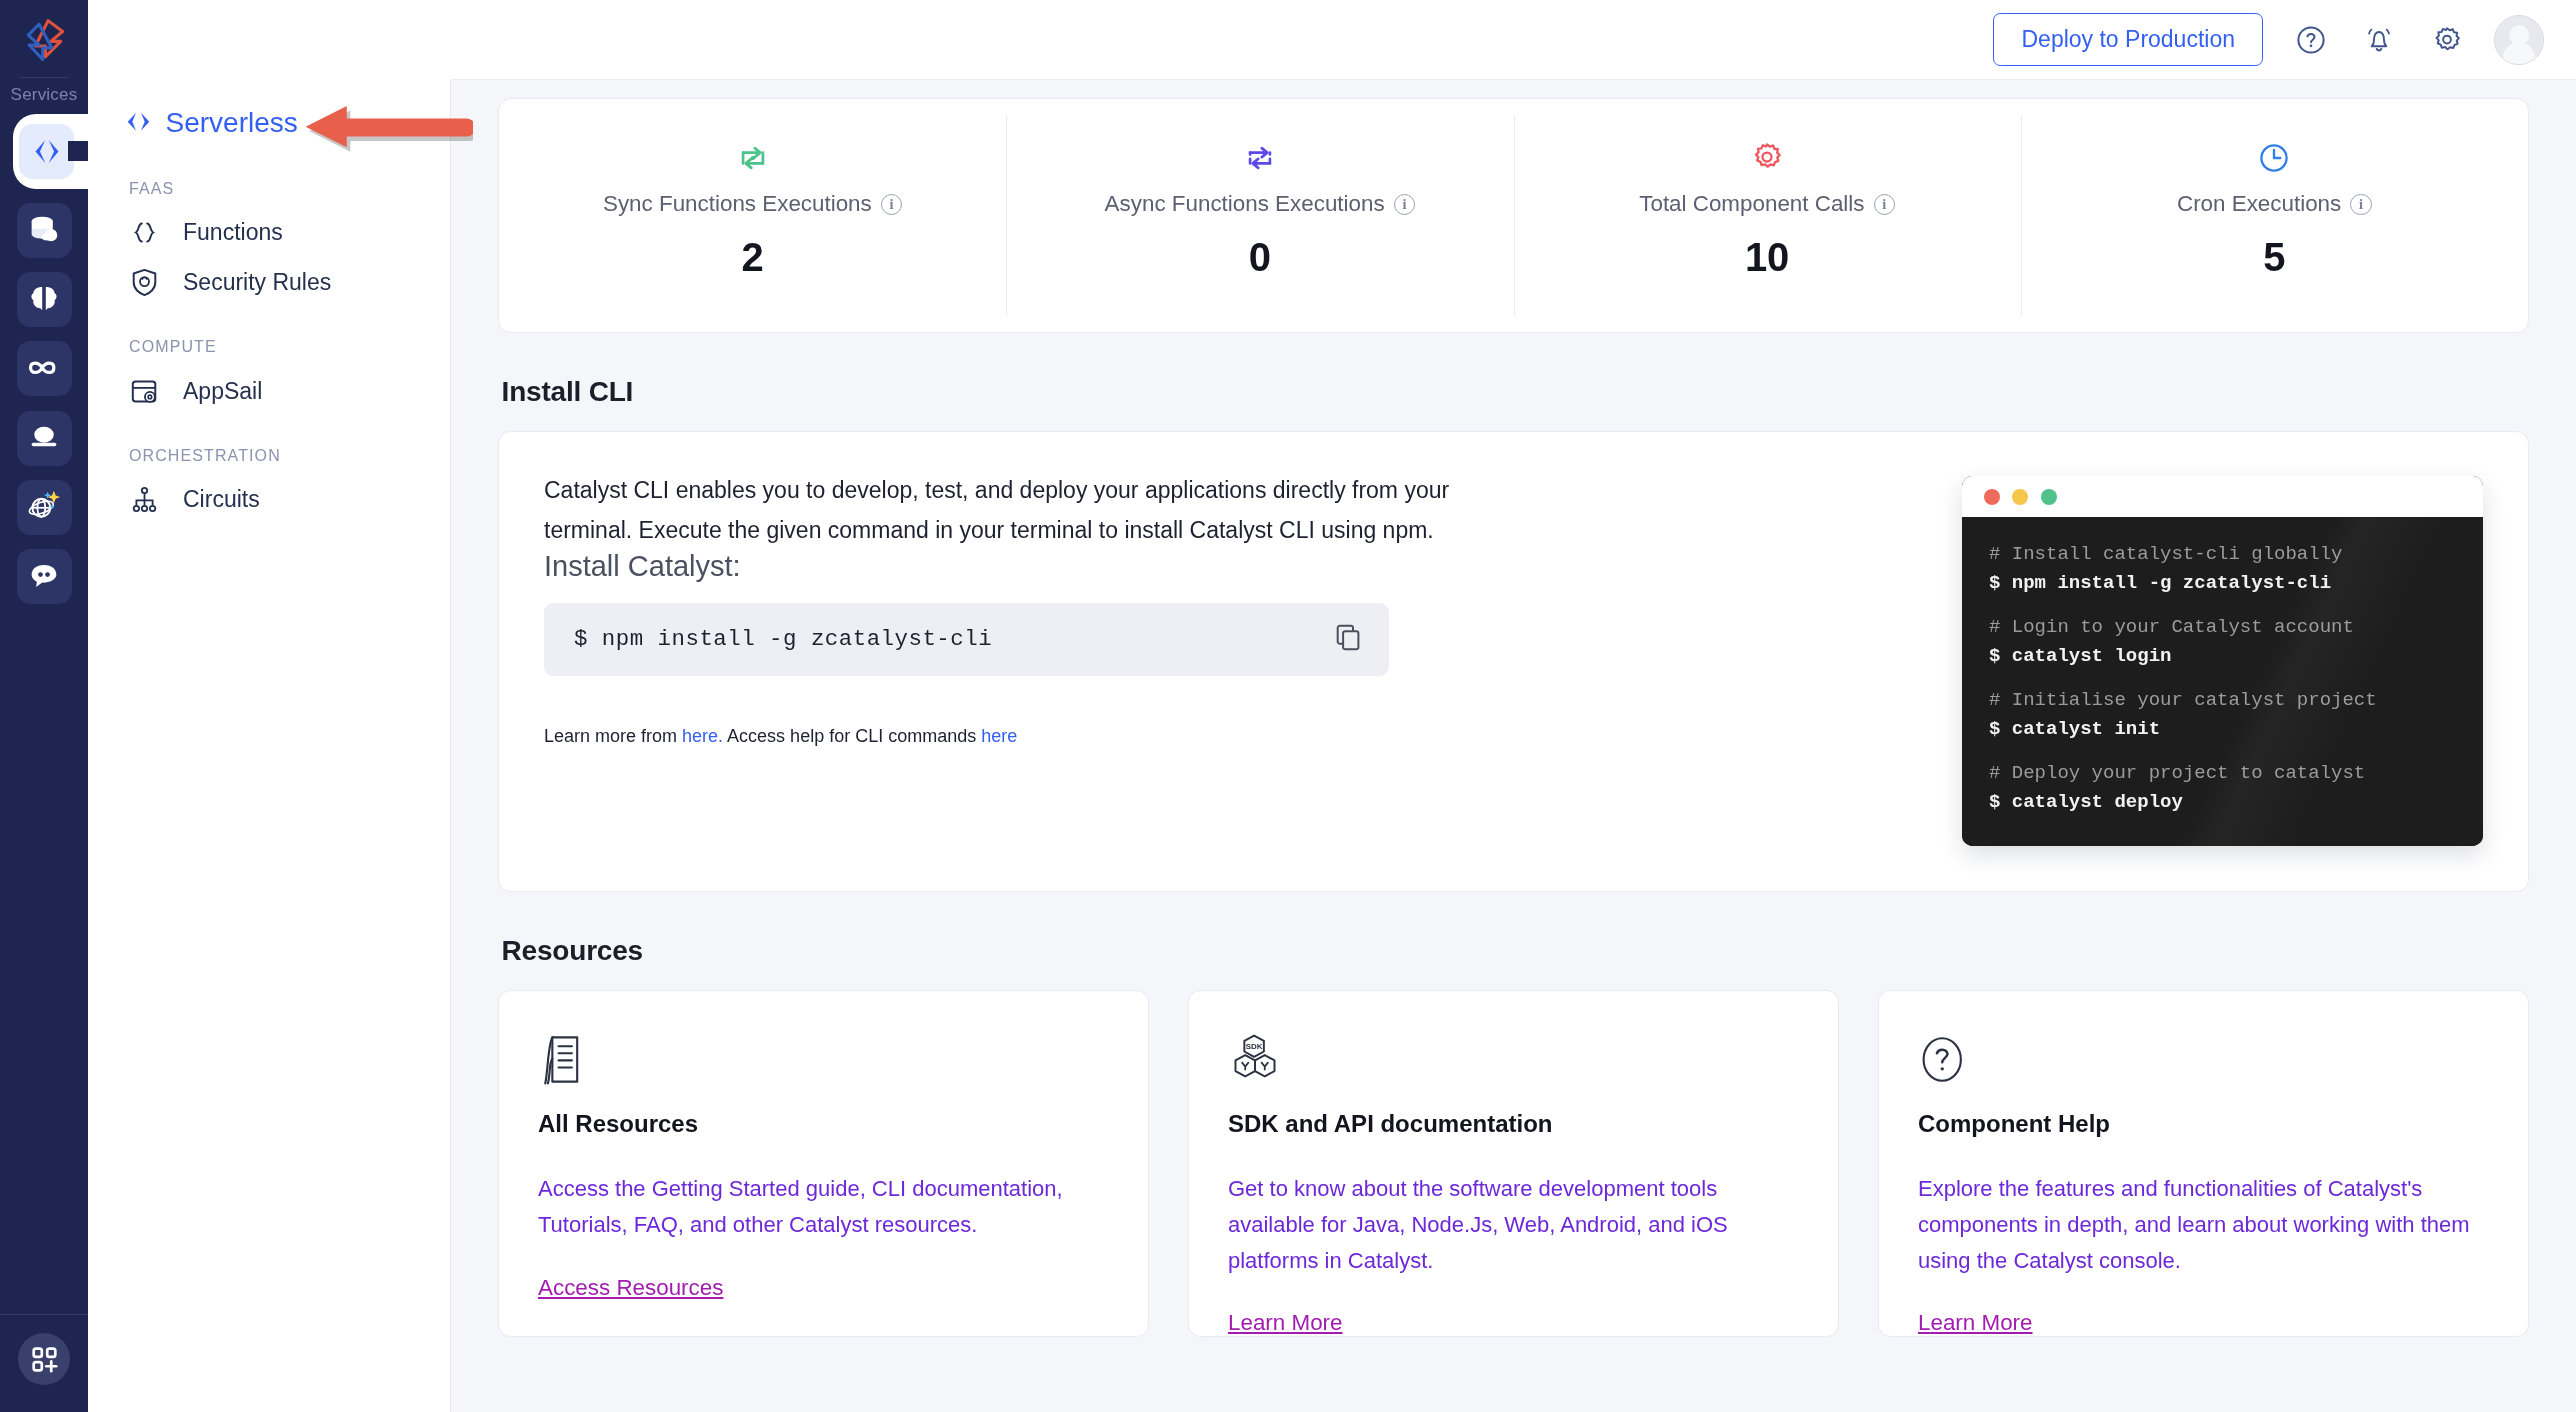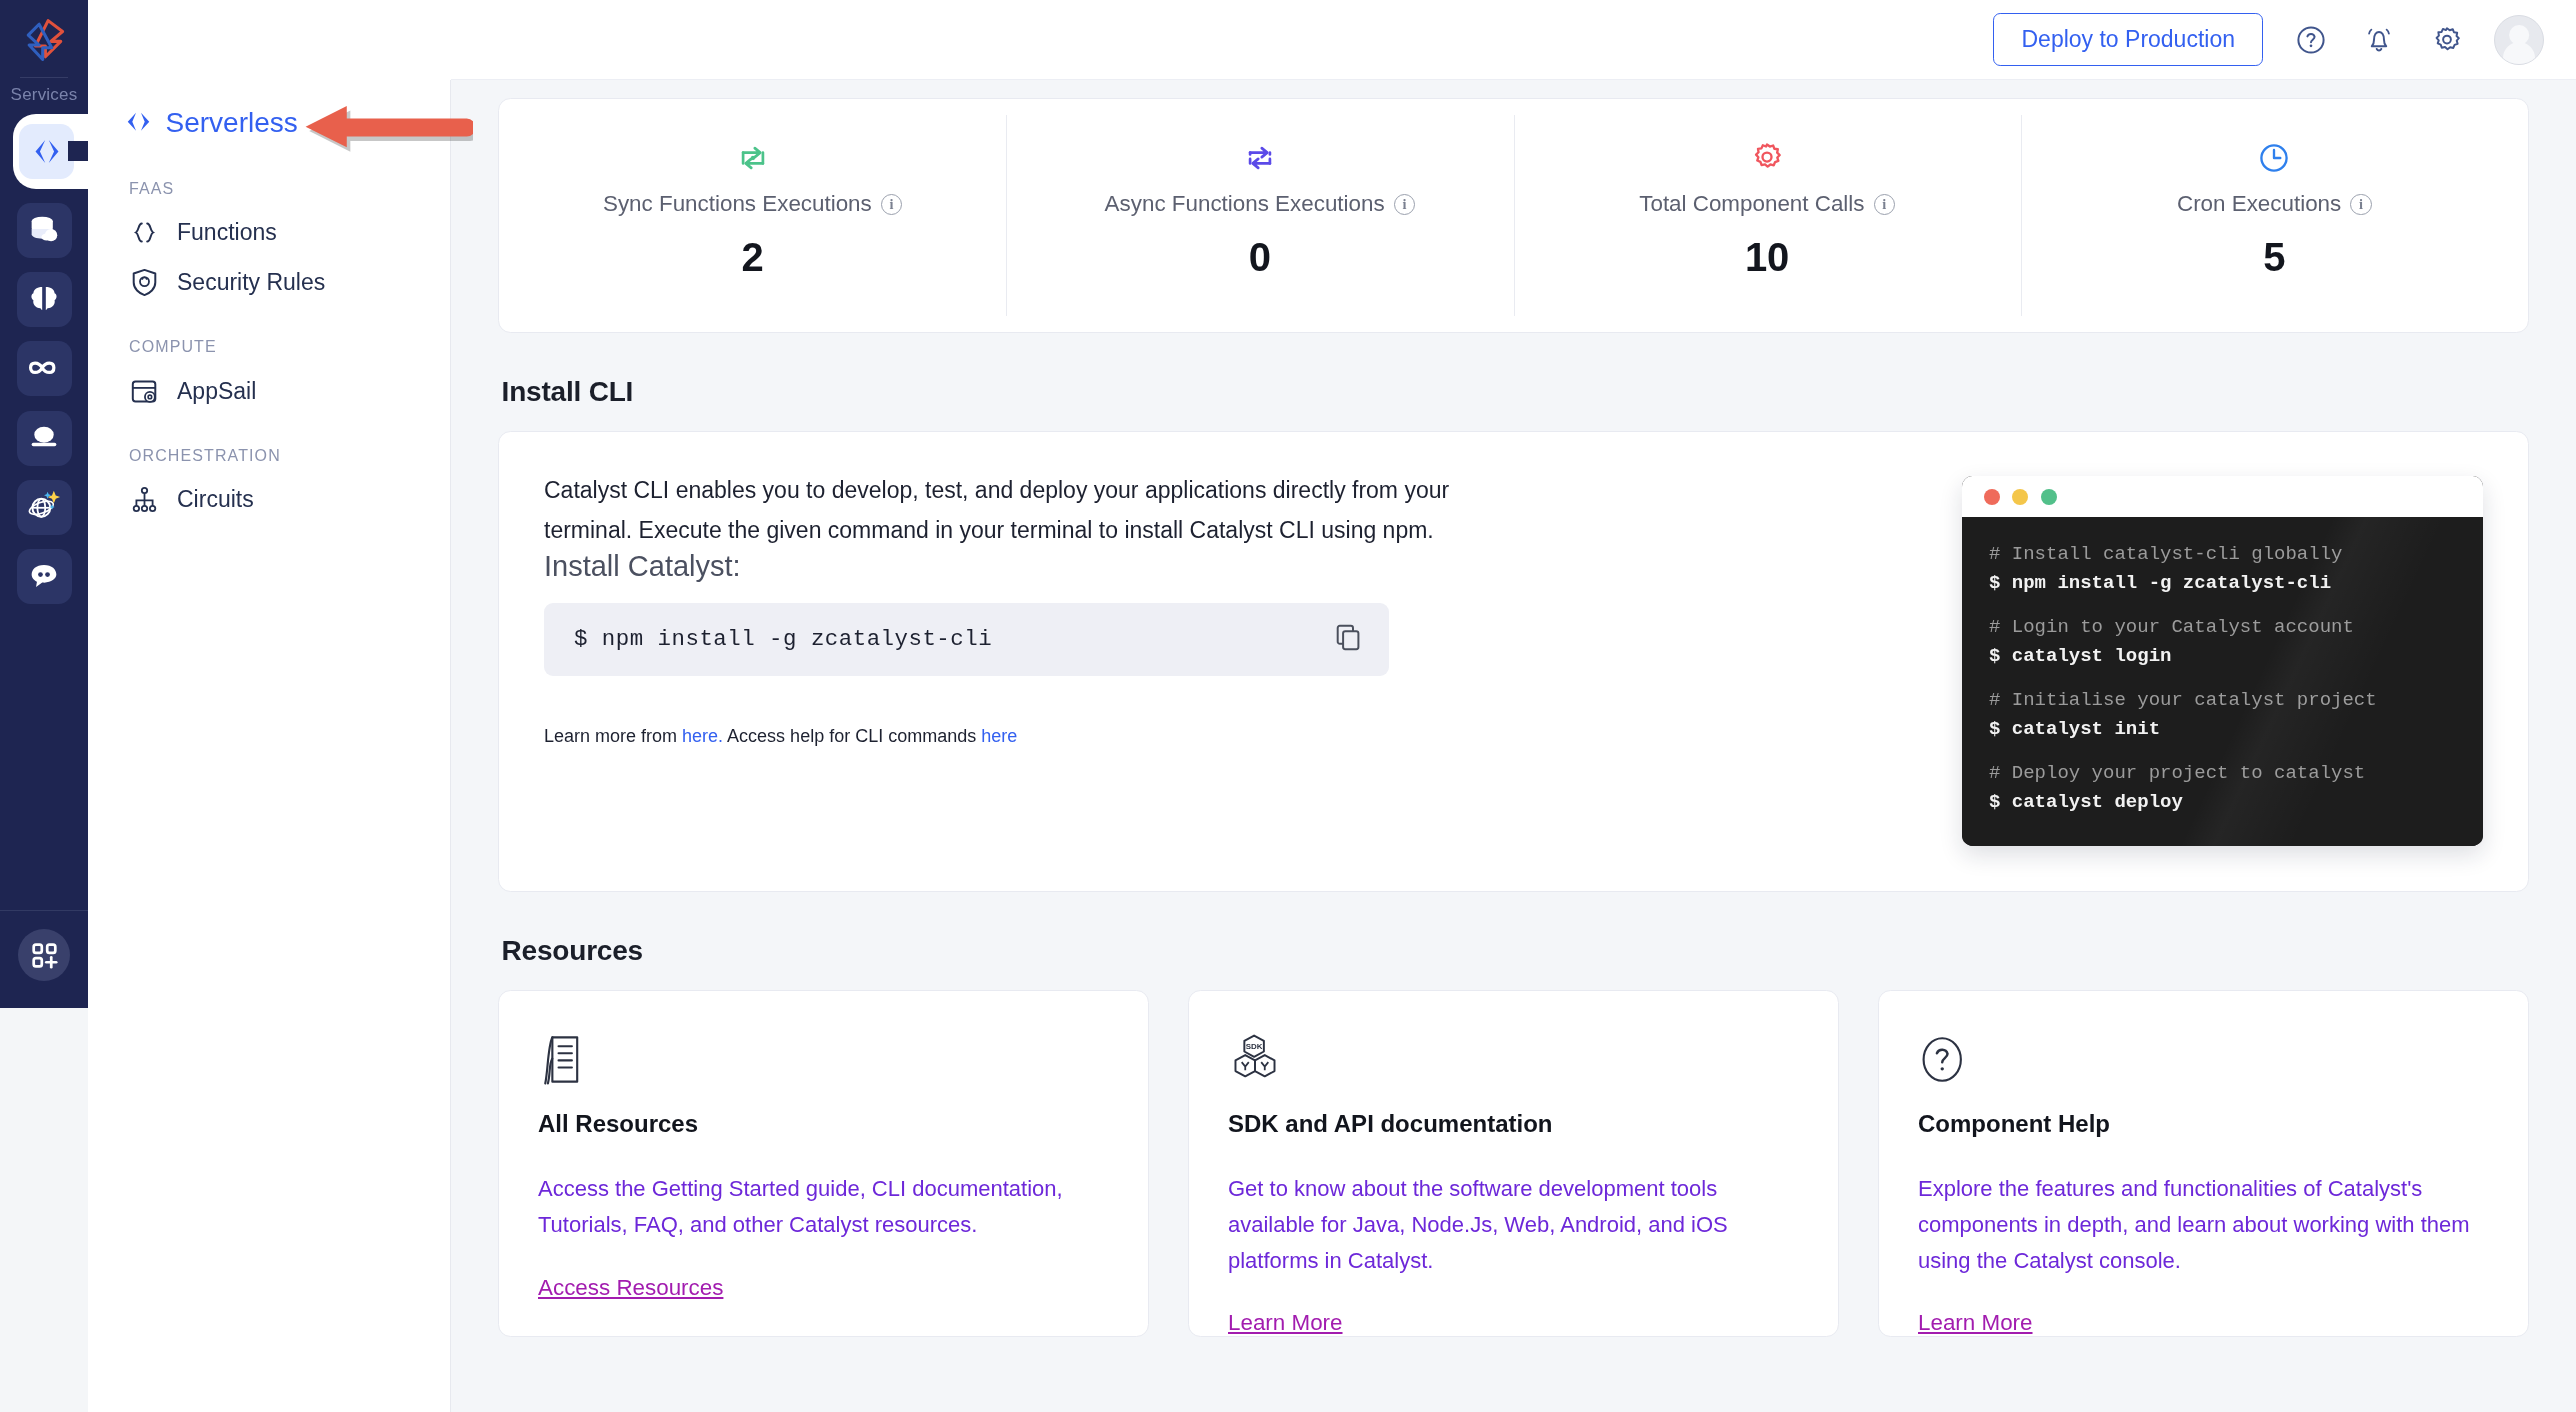--- a/index.html
+++ b/index.html
@@ -6,21 +6,21 @@
   html, body {
     width: 2576px; height: 1412px;
     overflow: hidden;
     font-family: "Liberation Sans", sans-serif;
     background: #f4f6f8;
   }
   .app { position: relative; width: 2576px; height: 1412px; display: flex; }
 
   
   .rail {
-    width: 88px; height: 1008px;
+    width: 88px; height: 1412px;
     background: #1e2551;
     flex: 0 0 88px;
     position: relative;
     display: flex; flex-direction: column; align-items: center;
     z-index: 5;
   }
   .rail-logo { margin-top: 12.5px; width: 57px; height: 55px; display:flex; align-items:center; justify-content:center; }
   .rail-divider { width: 48px; height: 0.9px; background: #353c66; margin: 9px 0 5.4px; }
   .rail-services-label {
     color: #7a83ab; font-size: 17px; letter-spacing: 0.2px; margin-top: 1.8px; margin-bottom: 9px;
@@ -87,21 +87,21 @@
   .nav-body { padding: 0 0 0 0; }
   .service-title {
     display: flex; align-items: center; gap: 12.5px;
     padding: 27px 0 0 36px; font-size: 28px; color: #3360f0; font-weight: 500;
   }
   .nav-group-label {
     font-size: 16px; color: #8b93ae; letter-spacing: 1.1px;
     padding: 41px 0 0 41px; text-transform: uppercase;
   }
   .nav-item {
-    display: flex; align-items: center; gap: 18px;
+    display: flex; align-items: center; gap: 24px;
     padding: 19.7px 0 0 41px; font-size: 23px; color: #25304f;
   }
   .nav-icon { width: 30px; height: 30px; display:flex; align-items:center; justify-content:center; }
 
   
   .main {
     flex: 1; background: #f4f6f9; overflow: hidden; position: relative;
     padding: 0 47px 0 47px;
   }
   .section-title {

